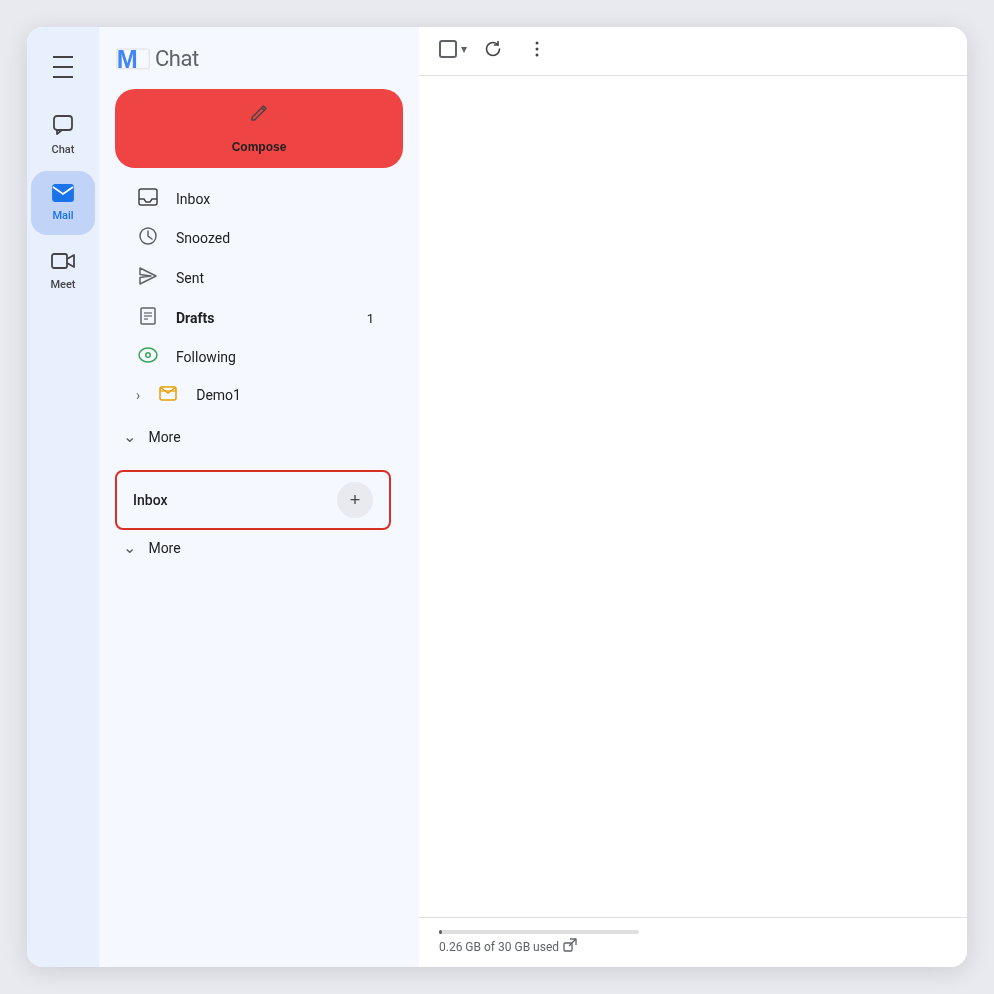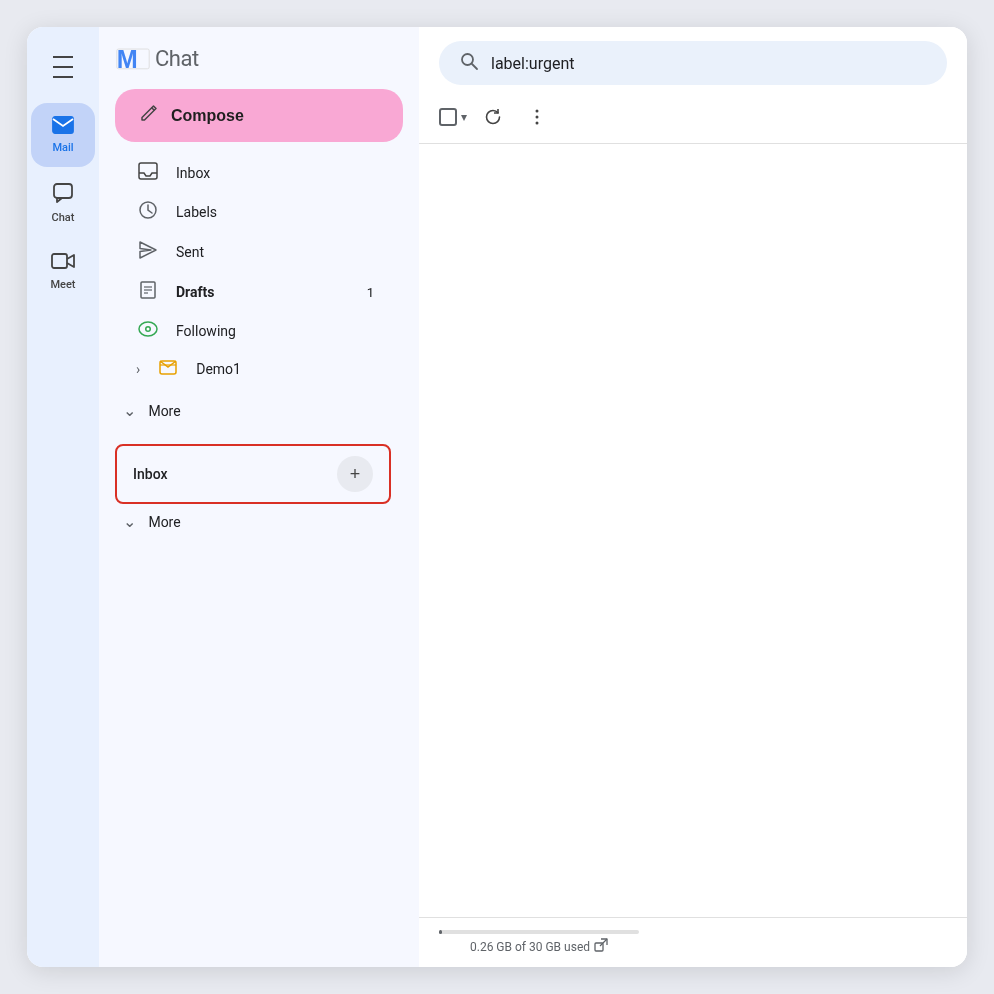--- a/index.html
+++ b/index.html
@@ -86,32 +86,33 @@
     }
     .sidebar-header {
       display: flex;
       align-items: center;
       gap: 8px;
       padding: 0 16px 16px 16px;
     }
 
     .compose-btn {
       margin: 0 16px 8px 16px;
-      background: #f9a8d4;
+      background: #ef4444;
       border: none;
       border-radius: 20px;
       padding: 14px 24px;
       display: flex;
       align-items: center;
       gap: 12px;
       cursor: pointer;
-      font-size: 16px;
+      font-size: 12px;
       font-weight: 600;
       color: #1f1f1f;
       width: calc(100% - 32px);
+      flex-direction: column;
     }
     .compose-icon {
       font-size: 18px;
     }
 
     .nav-list {
       list-style: none;
       padding: 4px 13px;
     }
     .nav-list-item {
@@ -303,42 +304,42 @@
 
 <div class="window">
 
   <div class="nav-rail">
     <div class="nav-rail-menu">
       <div style="display:flex;flex-direction:column;gap:4px;">
         <span class="hamburger-line"></span>
         <span class="hamburger-line"></span>
         <span class="hamburger-line"></span>
       </div>
+    </div>
+    <div class="nav-item">
+      <span class="nav-item-icon">
+        <svg width="22" height="22" viewBox="0 0 22 22" fill="none">
+          <rect x="2" y="2" width="18" height="14" rx="3" stroke="#444" stroke-width="1.8" fill="none"></rect>
+          <polyline points="5,16 5,20 10,16" stroke="#444" stroke-width="1.8" fill="none" stroke-linejoin="round"></polyline>
+        </svg>
+      </span>
+      <span class="nav-item-label">Chat</span>
     </div>
     <div class="nav-item active">
       <span class="nav-item-icon">
         
         <svg width="22" height="18" viewBox="0 0 22 18" fill="none">
           <rect x="1" y="1" width="20" height="16" rx="2" stroke="#1a73e8" stroke-width="1.8" fill="#1a73e8"></rect>
           <polyline points="1,3 11,10 21,3" stroke="white" stroke-width="1.8" fill="none"></polyline>
         </svg>
       </span>
       <span class="nav-item-label">Mail</span>
     </div>
     <div class="nav-item">
       <span class="nav-item-icon">
-        <svg width="22" height="22" viewBox="0 0 22 22" fill="none">
-          <rect x="2" y="2" width="18" height="14" rx="3" stroke="#444" stroke-width="1.8" fill="none"></rect>
-          <polyline points="5,16 5,20 10,16" stroke="#444" stroke-width="1.8" fill="none" stroke-linejoin="round"></polyline>
-        </svg>
-      </span>
-      <span class="nav-item-label">Chat</span>
-    </div>
-    <div class="nav-item">
-      <span class="nav-item-icon">
         <svg width="24" height="20" viewBox="0 0 24 20" fill="none">
           <rect x="1" y="3" width="15" height="14" rx="2" stroke="#444" stroke-width="1.8" fill="none"></rect>
           <polyline points="16,8 23,4 23,16 16,12" stroke="#444" stroke-width="1.8" fill="none" stroke-linejoin="round"></polyline>
         </svg>
       </span>
       <span class="nav-item-label">Meet</span>
     </div>
   </div>
 
   <div class="sidebar">
@@ -379,21 +380,21 @@
       </li>
 
 
       <li class="nav-list-item">
         <span class="item-icon">
           <svg width="20" height="20" viewBox="0 0 20 20">
               <circle cx="10" cy="10" r="8" stroke="#5f6368" stroke-width="1.5" fill="none"></circle>
               <polyline points="10,5 10,10 14,13" stroke="#5f6368" stroke-width="1.5" fill="none" stroke-linecap="round"></polyline>
             </svg>
         </span>
-        <span class="item-label">Labels</span>
+        <span class="item-label">Snoozed</span>
       </li>
 
       <li class="nav-list-item">
         <span class="item-icon">
           <svg width="20" height="20" viewBox="0 0 20 20">
               <polygon points="2,18 18,10 2,2 2,8.5 13,10 2,11.5" fill="none" stroke="#5f6368" stroke-width="1.5" stroke-linejoin="round"></polygon>
             </svg>
         </span>
         <span class="item-label">Sent</span>
       </li>
@@ -450,31 +451,20 @@
     </div>
 
     <div class="more-item">
       <span style="font-size:16px;color:#5f6368;">⌄</span>
       <span>More</span>
     </div>
   </div>
 
   <div class="main">
 
-    <div class="search-bar-row">
-      <div class="search-bar">
-        <span class="search-icon">
-          <svg width="20" height="20" viewBox="0 0 20 20">
-              <circle cx="8.5" cy="8.5" r="5.5" stroke="#5f6368" stroke-width="1.8" fill="none"></circle>
-              <line x1="13" y1="13" x2="18" y2="18" stroke="#5f6368" stroke-width="1.8" stroke-linecap="round"></line>
-            </svg>
-        </span>
-        <span class="search-input-text">label:urgent</span>
-      </div>
-    </div>
 
     <div class="toolbar-row">
       <div class="checkbox-area">
         <span class="checkbox-box"></span>
         <span class="dropdown-arrow">▾</span>
       </div>
       <button class="toolbar-btn">
         <svg width="18" height="18" viewBox="0 0 18 18">
             <path d="M15.5 9A6.5 6.5 0 1 1 9 2.5c2 0 3.8.9 5 2.3" stroke="#444" stroke-width="1.6" fill="none" stroke-linecap="round"></path>
             <polyline points="14,1 14,5 10,5" stroke="#444" stroke-width="1.6" fill="none" stroke-linejoin="round"></polyline>
@@ -485,21 +475,21 @@
             <circle cx="2" cy="3" r="1.5" fill="#444"></circle>
             <circle cx="2" cy="9" r="1.5" fill="#444"></circle>
             <circle cx="2" cy="15" r="1.5" fill="#444"></circle>
           </svg>
       </button>
     </div>
 
     <div class="email-list"></div>
 
     <div class="footer-row">
-      <div style="display:flex;flex-direction:column;gap:4px;align-items:center;">
+      <div style="display:flex;flex-direction:column;gap:4px;">
         <div class="storage-bar-container">
           <div class="storage-bar-fill"></div>
         </div>
         <div class="storage-text">
           <span>0.26 GB of 30 GB used</span>
           <span class="ext-link-icon" style="cursor:pointer;">
             <svg width="14" height="14" viewBox="0 0 14 14">
                 <rect x="1" y="5" width="8" height="8" rx="1" stroke="#5f6368" stroke-width="1.3" fill="none"></rect>
                 <polyline points="7,1 13,1 13,7" stroke="#5f6368" stroke-width="1.3" fill="none" stroke-linejoin="round"></polyline>
                 <line x1="6" y1="8" x2="13" y2="1" stroke="#5f6368" stroke-width="1.3"></line>

